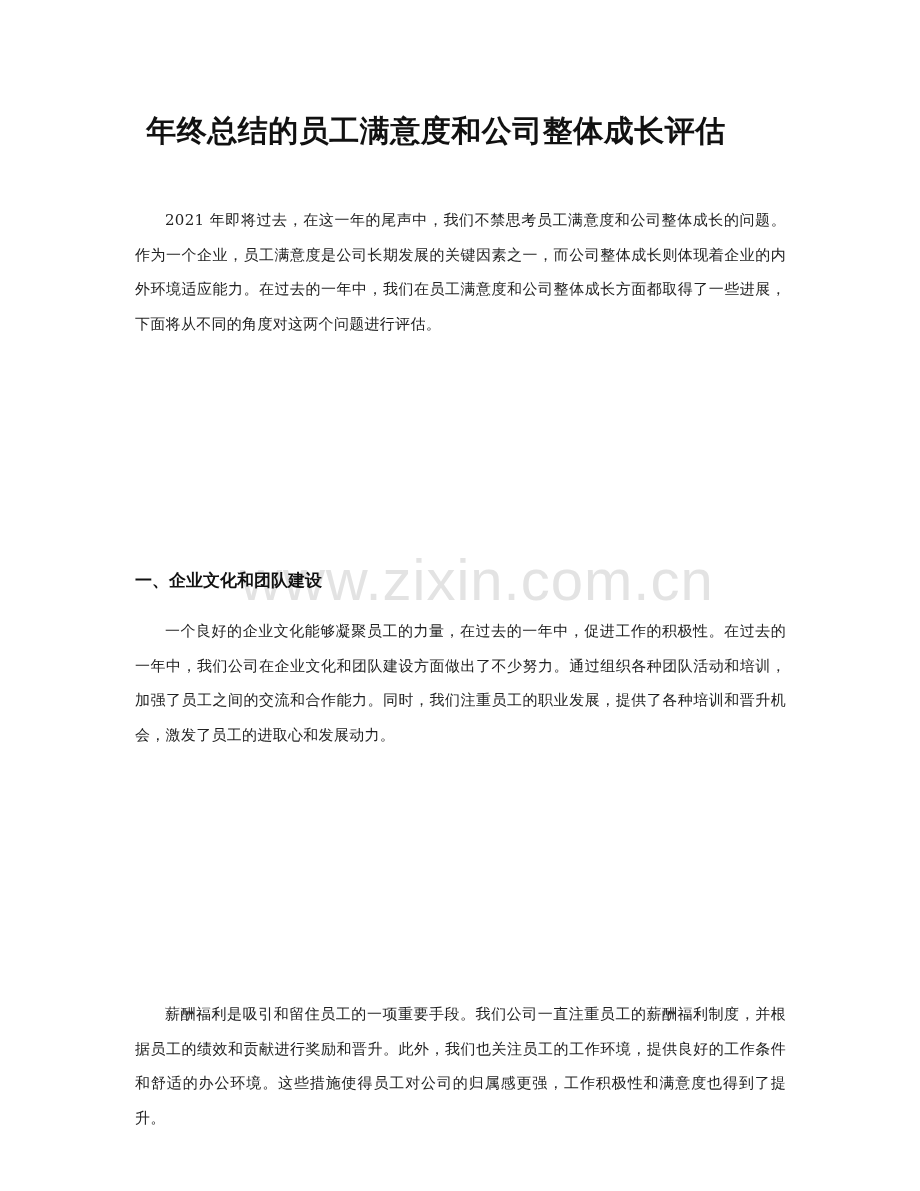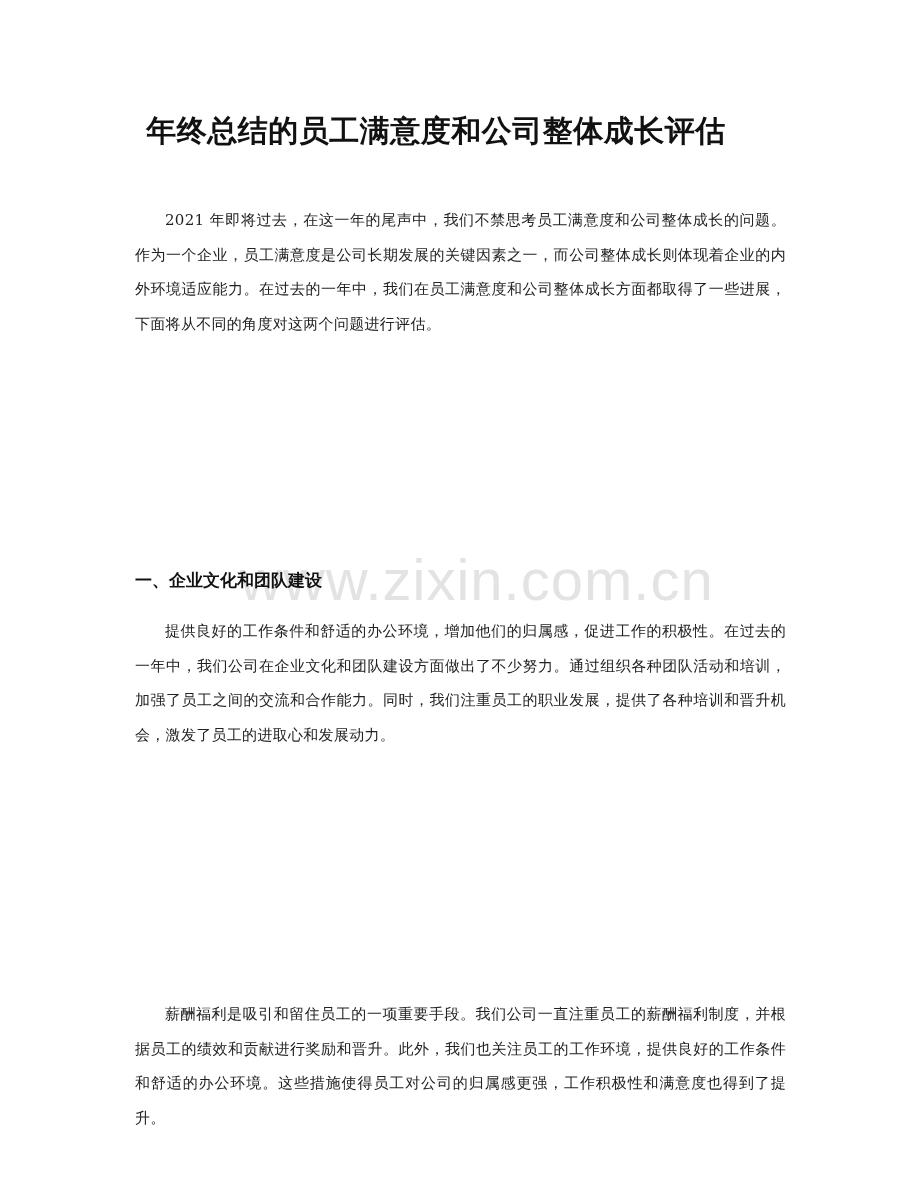--- a/index.html
+++ b/index.html
@@ -81,20 +81,20 @@
   <div class="watermark">www.zixin.com.cn</div>
 
   <h1 class="doc-title content">年终总结的员工满意度和公司整体成长评估</h1>
 
   <div class="section content" style="top:153px;">
     <p class="para">2021 年即将过去，在这一年的尾声中，我们不禁思考员工满意度和公司整体成长的问题。作为一个企业，员工满意度是公司长期发展的关键因素之一，而公司整体成长则体现着企业的内外环境适应能力。在过去的一年中，我们在员工满意度和公司整体成长方面都取得了一些进展，下面将从不同的角度对这两个问题进行评估。</p>
   </div>
 
   <div class="section content" style="top:377px;">
     <h2 class="heading">一、企业文化和团队建设</h2>
-    <p class="para" style="margin-top:19px;">提供良好的工作条件和舒适的办公环境，增加他们的归属感，促进工作的积极性。在过去的一年中，我们公司在企业文化和团队建设方面做出了不少努力。通过组织各种团队活动和培训，加强了员工之间的交流和合作能力。同时，我们注重员工的职业发展，提供了各种培训和晋升机会，激发了员工的进取心和发展动力。</p>
+    <p class="para" style="margin-top:19px;">一个良好的企业文化能够凝聚员工的力量，在过去的一年中，促进工作的积极性。在过去的一年中，我们公司在企业文化和团队建设方面做出了不少努力。通过组织各种团队活动和培训，加强了员工之间的交流和合作能力。同时，我们注重员工的职业发展，提供了各种培训和晋升机会，激发了员工的进取心和发展动力。</p>
   </div>
 
   <div class="section content" style="top:587px;">
     <p class="para" style="margin-top:35px;">薪酬福利是吸引和留住员工的一项重要手段。我们公司一直注重员工的薪酬福利制度，并根据员工的绩效和贡献进行奖励和晋升。此外，我们也关注员工的工作环境，提供良好的工作条件和舒适的办公环境。这些措施使得员工对公司的归属感更强，工作积极性和满意度也得到了提升。</p>
   </div>
 
 </div>
 
 </body></html>

